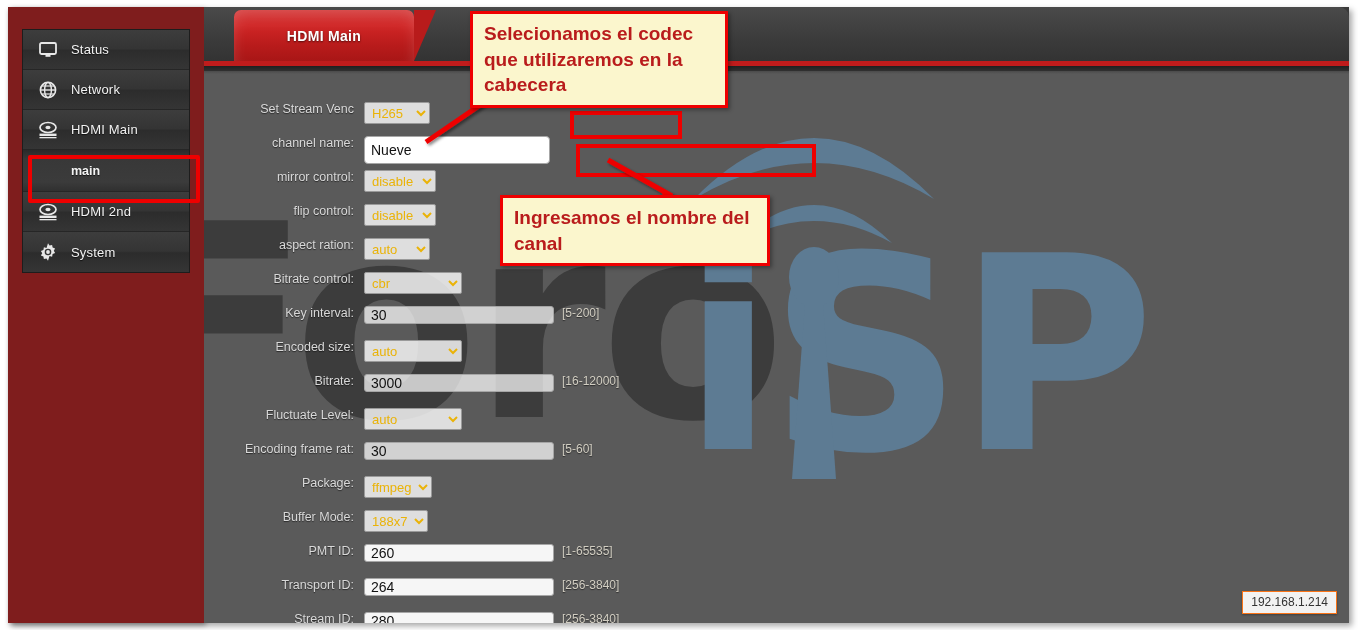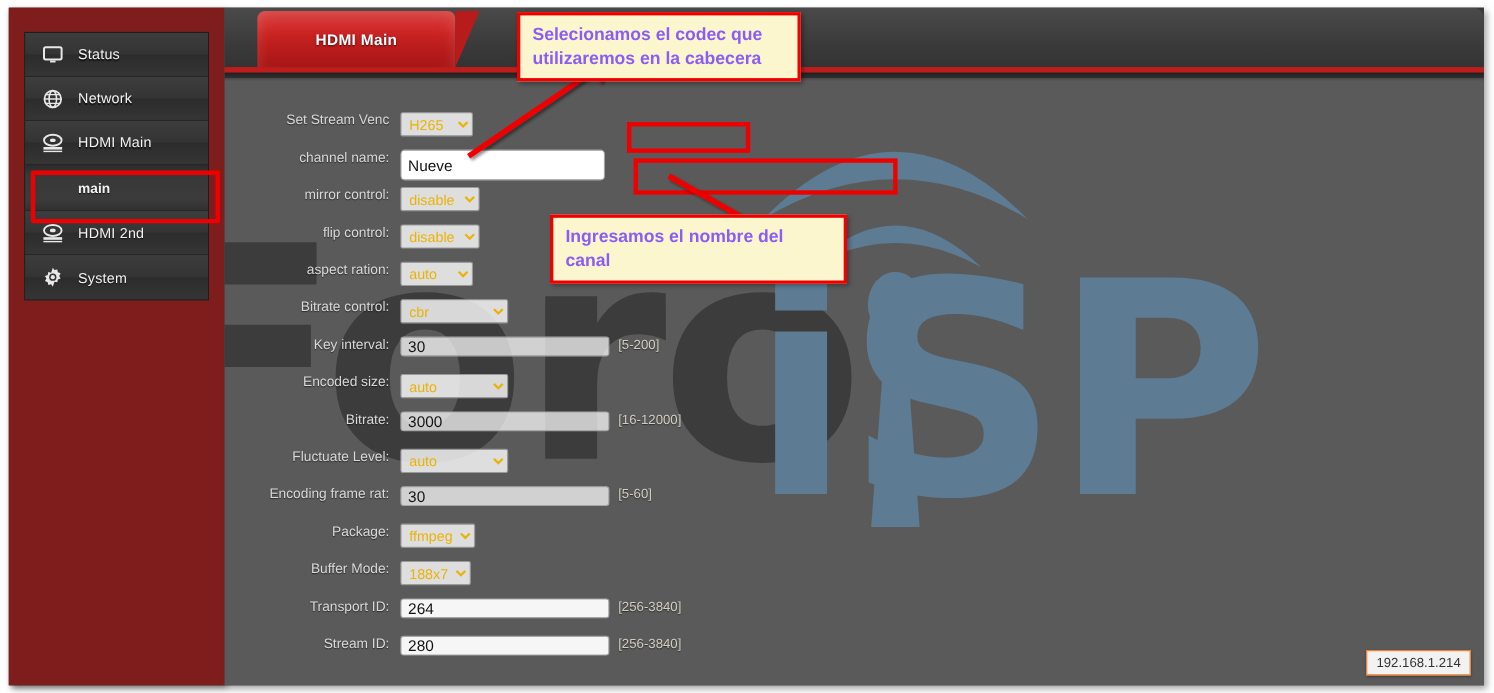--- a/index.html
+++ b/index.html
@@ -276,22 +276,22 @@
     pointer-events: none;
     z-index: 30;
   }
 
   
   .note {
     position: absolute;
     background: #fbf6cd;
     border: 3px solid #ee0000;
     padding: 7px 11px;
-    color: #8b5cf6;
-    font-size: 16px;
+    color: #b91c1c;
+    font-size: 19px;
     font-weight: bold;
     line-height: 1.35;
     z-index: 60;
     box-shadow: 2px 2px 4px rgba(0,0,0,0.35);
   }
   #note-codec { left: 470px; top: 11px; width: 258px; }
   #note-name  { left: 500px; top: 195px; width: 270px; }
 
   .arrow-svg { position: absolute; z-index: 55; pointer-events: none; }
 
@@ -450,20 +450,25 @@
         </div>
         <div class="frow">
           <div class="flabel">Package:</div>
           <div class="fctl"><select class="fsel w-ff"><option>ffmpeg</option><option>ts</option></select></div>
         </div>
         <div class="frow">
           <div class="flabel">Buffer Mode:</div>
           <div class="fctl"><select class="fsel w-bm"><option>188x7</option><option>188x1</option></select></div>
         </div>
         <div class="frow">
+          <div class="flabel">PMT ID:</div>
+          <div class="fctl"><input type="text" class="ftxt opaque" value="260" style=""></div>
+          <div class="frange">[1-65535]</div>
+        </div>
+        <div class="frow">
           <div class="flabel">Transport ID:</div>
           <div class="fctl"><input type="text" class="ftxt opaque" value="264" style=""></div>
           <div class="frange">[256-3840]</div>
         </div>
         <div class="frow">
           <div class="flabel">Stream ID:</div>
           <div class="fctl"><input type="text" class="ftxt opaque" value="280" style=""></div>
           <div class="frange">[256-3840]</div>
         </div>
       </div>

